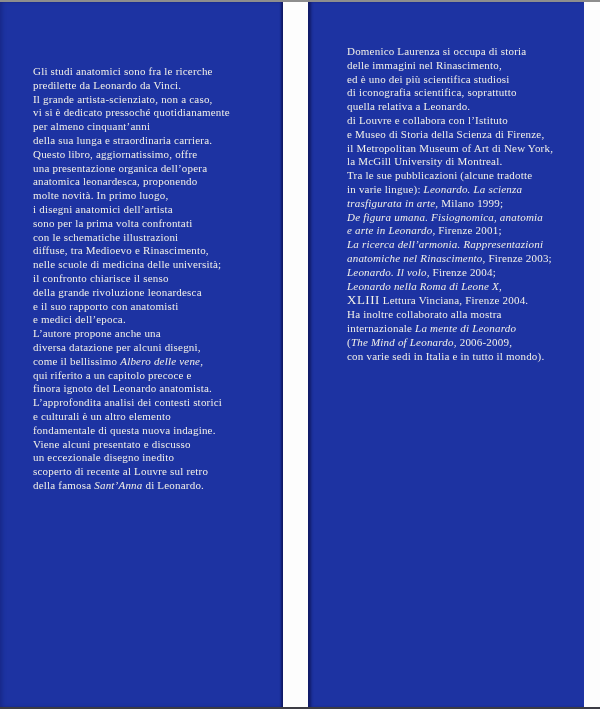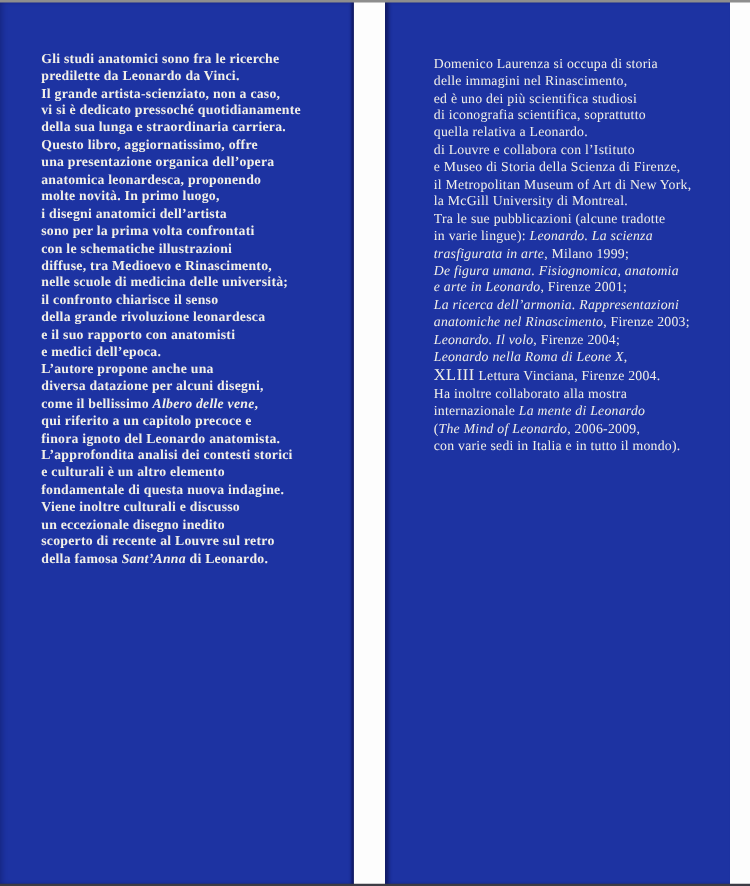--- a/index.html
+++ b/index.html
@@ -43,38 +43,39 @@
   .flap.right {
     left: 308px; right: 16px;
     box-shadow: inset 3px 0 3px rgba(10, 14, 70, 0.65);
   }
   .flap-text {
     color: var(--text-white, #f2f0e8);
     font-size: 11px;
     line-height: 13.8px;
     letter-spacing: 0.2px;
   }
-  .flap.left  .flap-text { padding: 40px 6px 0 33px; font-weight: bold; }
+  .flap.left  .flap-text { padding: 64px 6px 0 33px; }
   .flap.right .flap-text { padding: 44px 4px 0 39px; }
   .line { white-space: pre; }
   .it { font-style: italic; }
   .sc { font-size: 13px; letter-spacing: 0.5px; }
 </style>
 </head>
 <body>
 
 <div class="page" style="--panel-blue: #1d33a2; --text-white: #f2f0e8; --gap-white: #fdfdfd; --top-line: #8e8e8e; --bottom-line: #3c3c44;">
   <div class="top-edge"></div>
   <div class="gap"></div>
   <div class="flap left">
     <div class="flap-text">
         <div class="line"><span>Gli studi anatomici sono fra le ricerche</span></div>
         <div class="line"><span>predilette da Leonardo da Vinci.</span></div>
         <div class="line"><span>Il grande artista-scienziato, non a caso,</span></div>
         <div class="line"><span>vi si è dedicato pressoché quotidianamente</span></div>
+        <div class="line"><span>per almeno cinquant’anni</span></div>
         <div class="line"><span>della sua lunga e straordinaria carriera.</span></div>
         <div class="line"><span>Questo libro, aggiornatissimo, offre</span></div>
         <div class="line"><span>una presentazione organica dell’opera</span></div>
         <div class="line"><span>anatomica leonardesca, proponendo</span></div>
         <div class="line"><span>molte novità. In primo luogo,</span></div>
         <div class="line"><span>i disegni anatomici dell’artista</span></div>
         <div class="line"><span>sono per la prima volta confrontati</span></div>
         <div class="line"><span>con le schematiche illustrazioni</span></div>
         <div class="line"><span>diffuse, tra Medioevo e Rinascimento,</span></div>
         <div class="line"><span>nelle scuole di medicina delle università;</span></div>
@@ -83,21 +84,21 @@
         <div class="line"><span>e il suo rapporto con anatomisti</span></div>
         <div class="line"><span>e medici dell’epoca.</span></div>
         <div class="line"><span>L’autore propone anche una</span></div>
         <div class="line"><span>diversa datazione per alcuni disegni,</span></div>
         <div class="line"><span>come il bellissimo </span><span class="it">Albero delle vene</span><span>,</span></div>
         <div class="line"><span>qui riferito a un capitolo precoce e</span></div>
         <div class="line"><span>finora ignoto del Leonardo anatomista.</span></div>
         <div class="line"><span>L’approfondita analisi dei contesti storici</span></div>
         <div class="line"><span>e culturali è un altro elemento</span></div>
         <div class="line"><span>fondamentale di questa nuova indagine.</span></div>
-        <div class="line"><span>Viene inoltre culturali e discusso</span></div>
+        <div class="line"><span>Viene alcuni presentato e discusso</span></div>
         <div class="line"><span>un eccezionale disegno inedito</span></div>
         <div class="line"><span>scoperto di recente al Louvre sul retro</span></div>
         <div class="line"><span>della famosa </span><span class="it">Sant’Anna</span><span> di Leonardo.</span></div>
       </div>
   </div>
   <div class="flap right">
     <div class="flap-text">
         <div class="line"><span>Domenico Laurenza si occupa di storia</span></div>
         <div class="line"><span>delle immagini nel Rinascimento,</span></div>
         <div class="line"><span>ed è uno dei più scientifica studiosi</span></div>

